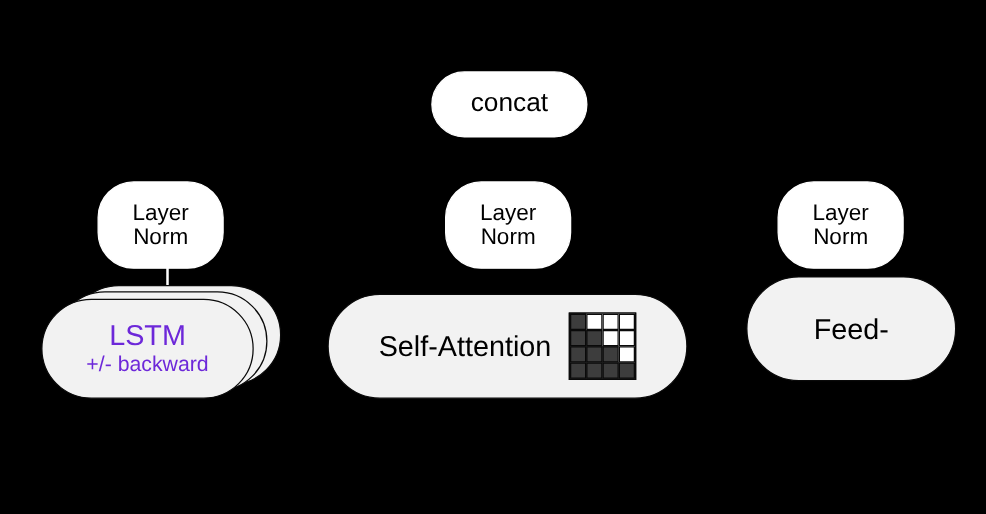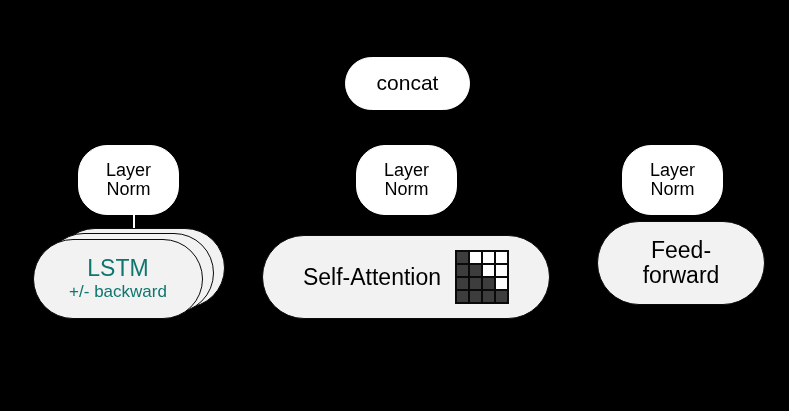--- a/index.html
+++ b/index.html
@@ -80,21 +80,21 @@
     height: 80px;
     border-radius: 40px;
     background: #f2f2f2;
     border: 1.8px solid #0a0a0a;
   }
   .stack-back-2 { left: 22px; top: 0px;  z-index: 1; }
   .stack-back-1 { left: 11px; top: 5px;  z-index: 2; }
   .stack-front  { left: 0px;  top: 11px; z-index: 3;
                   display: flex; flex-direction: column;
                   align-items: center; justify-content: center;
-                  color: #0f766e; }
+                  color: #6d28d9; }
   .lstm-title { font-size: 23px; line-height: 1.05; }
   .lstm-sub   { font-size: 17px; line-height: 1.15; margin-top: 2px; text-align: center; }
 
   
   #lstm-notch {
     position: absolute;
     left: 133px;
     top: 200px;
     width: 2px;
     height: 34px;
@@ -206,16 +206,15 @@
         <div class="mask-cell mask-off" style="background: rgb(255, 255, 255);"></div>
         <div class="mask-cell mask-on" style="background: rgb(61, 61, 61);"></div>
         <div class="mask-cell mask-on" style="background: rgb(61, 61, 61);"></div>
         <div class="mask-cell mask-on" style="background: rgb(61, 61, 61);"></div>
         <div class="mask-cell mask-on" style="background: rgb(61, 61, 61);"></div>
       </div>
   </div>
 
   <div class="node pill-grey" id="feedforward">
     <span class="ff-line">Feed-</span>
-    <span class="ff-line">forward</span>
   </div>
 
 </div>
 
 </body></html>

